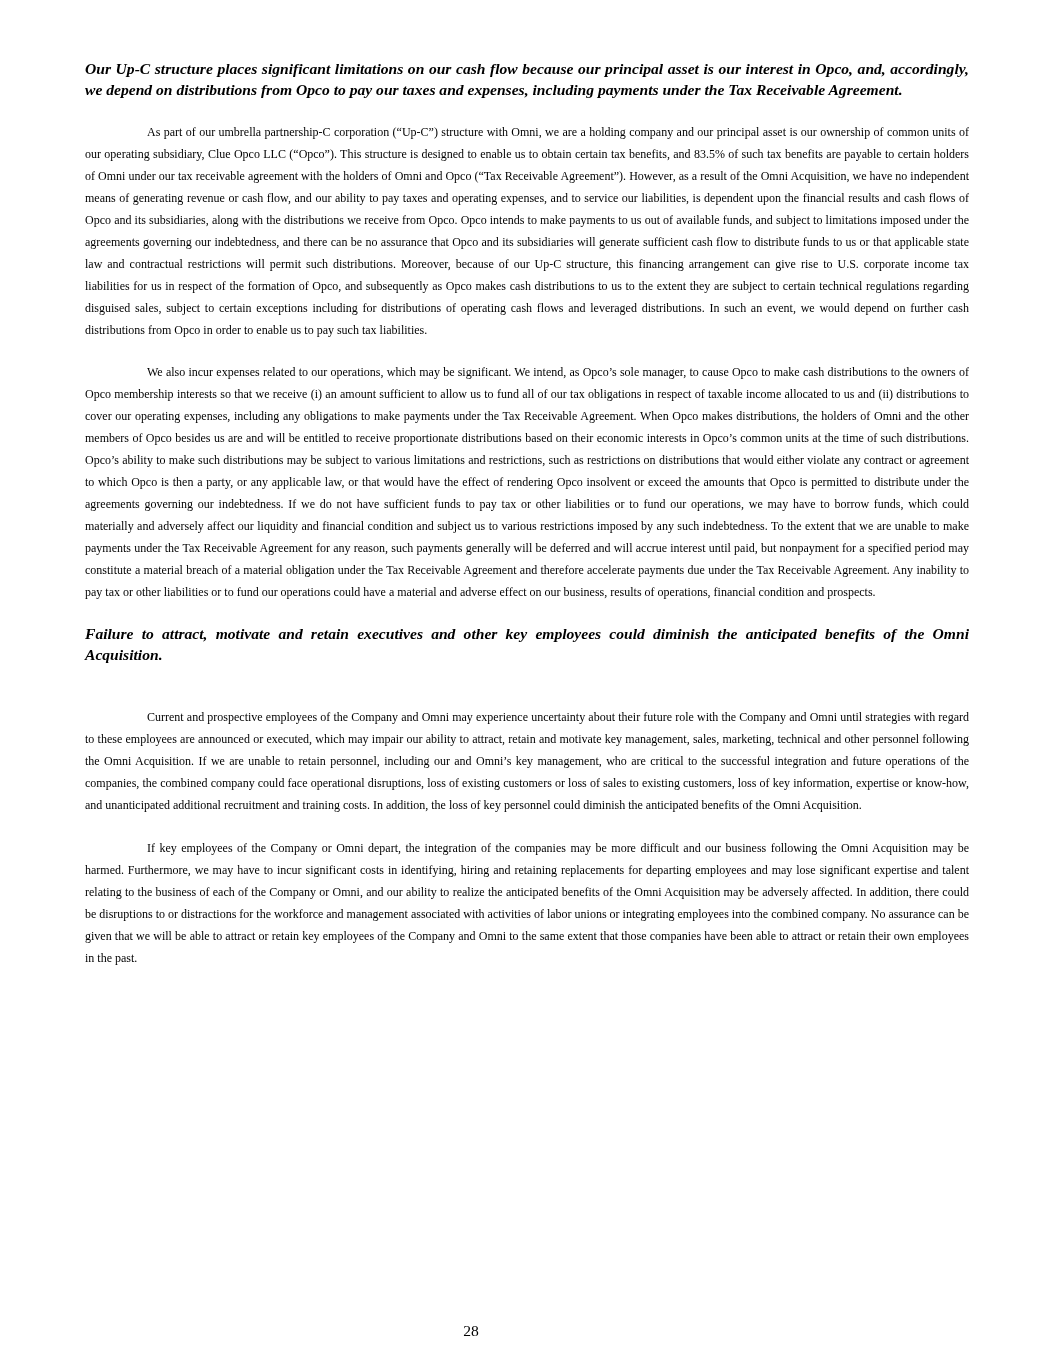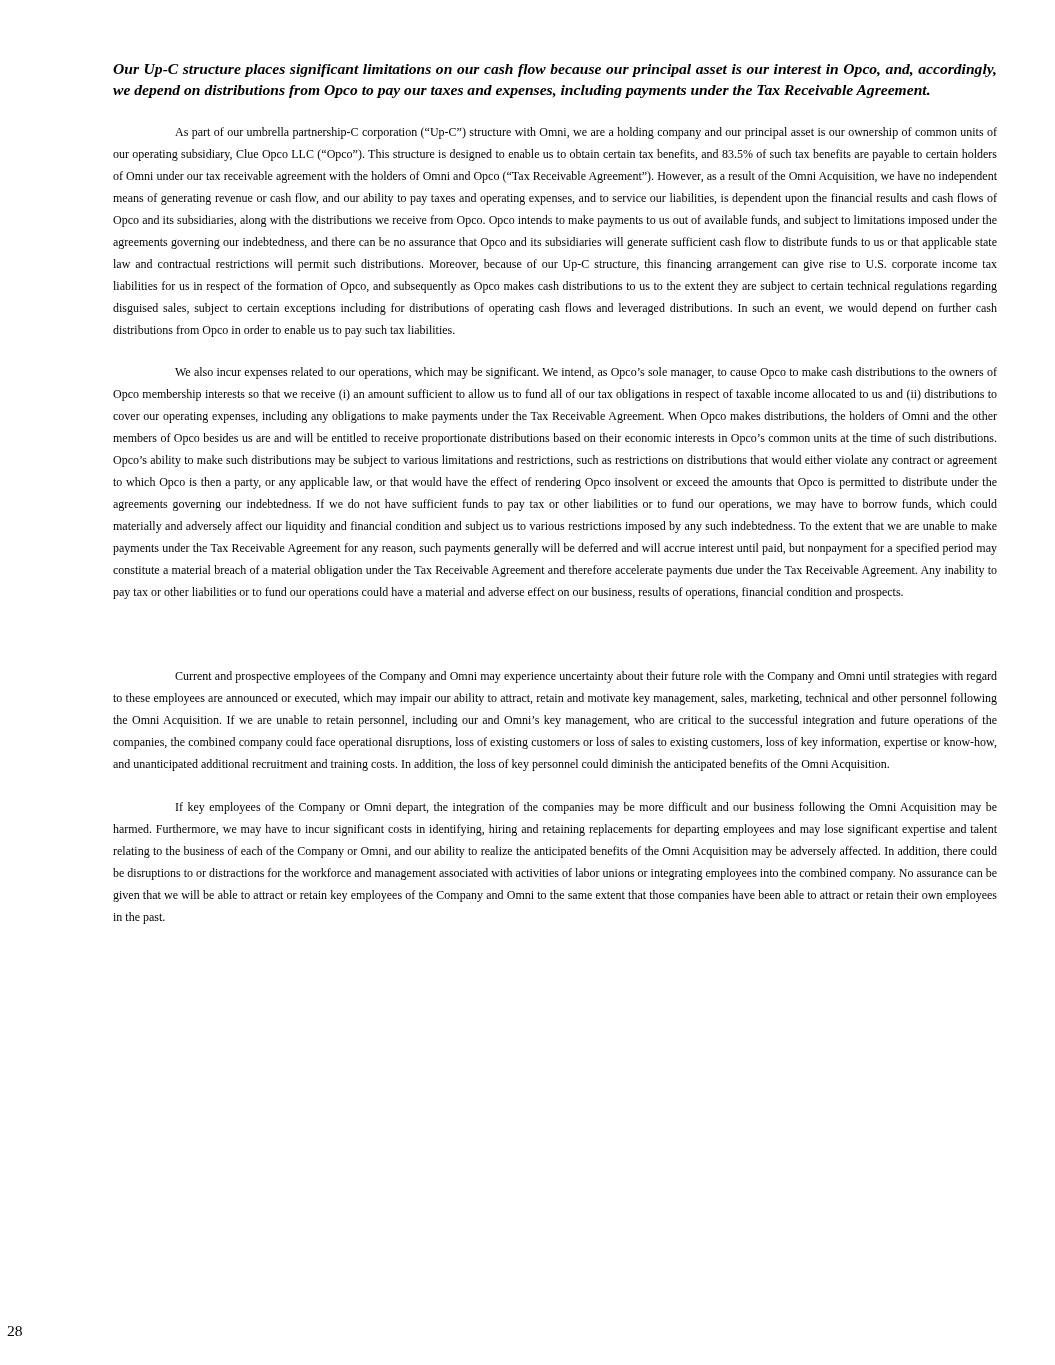--- a/index.html
+++ b/index.html
@@ -13,21 +13,20 @@
       position: relative;
       overflow: hidden;
       color: #000000;
       font-family: "Liberation Serif", "DejaVu Serif", serif;
     }
     .page {
       position: absolute;
       left: 85px;
       top: 59px;
       width: 884px;
-      margin-left: 28px;
     }
     .heading {
       font-family: "Liberation Serif", "DejaVu Serif", serif;
       font-weight: bold;
       font-style: italic;
       font-size: 15.6px;
       line-height: 20.6px;
       text-align: justify;
       margin: 0;
     }
@@ -35,41 +34,42 @@
       font-family: "Liberation Serif", "DejaVu Serif", serif;
       font-size: 12px;
       line-height: 22px;
       text-align: justify;
       text-indent: 62px;
       margin: 0;
     }
     .gap { height: 20.6px; }
     .page-number {
       position: absolute;
-      left: 7px;
+      left: 0;
       width: 942px;
       top: 1321px;
-      text-align: left;
+      text-align: center;
       font-family: "Liberation Serif", "DejaVu Serif", serif;
       font-size: 15.6px;
       line-height: 20px;
     }
   </style>
 </head>
 <body>
 
 <div class="page">
 
   <p class="heading">Our Up-C structure places significant limitations on our cash flow because our principal asset is our interest in Opco, and, accordingly, we depend on distributions from Opco to pay our taxes and expenses, including payments under the Tax Receivable Agreement.</p>
   <div class="gap"></div>
   <p class="para">As part of our umbrella partnership-C corporation (“Up-C”) structure with Omni, we are a holding company and our principal asset is our ownership of common units of our operating subsidiary, Clue Opco LLC (“Opco”). This structure is designed to enable us to obtain certain tax benefits, and 83.5% of such tax benefits are payable to certain holders of Omni under our tax receivable agreement with the holders of Omni and Opco (“Tax Receivable Agreement”). However, as a result of the Omni Acquisition, we have no independent means of generating revenue or cash flow, and our ability to pay taxes and operating expenses, and to service our liabilities, is dependent upon the financial results and cash flows of Opco and its subsidiaries, along with the distributions we receive from Opco. Opco intends to make payments to us out of available funds, and subject to limitations imposed under the agreements governing our indebtedness, and there can be no assurance that Opco and its subsidiaries will generate sufficient cash flow to distribute funds to us or that applicable state law and contractual restrictions will permit such distributions. Moreover, because of our Up-C structure, this financing arrangement can give rise to U.S. corporate income tax liabilities for us in respect of the formation of Opco, and subsequently as Opco makes cash distributions to us to the extent they are subject to certain technical regulations regarding disguised sales, subject to certain exceptions including for distributions of operating cash flows and leveraged distributions. In such an event, we would depend on further cash distributions from Opco in order to enable us to pay such tax liabilities.</p>
   <div class="gap"></div>
   <p class="para">We also incur expenses related to our operations, which may be significant. We intend, as Opco’s sole manager, to cause Opco to make cash distributions to the owners of Opco membership interests so that we receive (i) an amount sufficient to allow us to fund all of our tax obligations in respect of taxable income allocated to us and (ii) distributions to cover our operating expenses, including any obligations to make payments under the Tax Receivable Agreement. When Opco makes distributions, the holders of Omni and the other members of Opco besides us are and will be entitled to receive proportionate distributions based on their economic interests in Opco’s common units at the time of such distributions. Opco’s ability to make such distributions may be subject to various limitations and restrictions, such as restrictions on distributions that would either violate any contract or agreement to which Opco is then a party, or any applicable law, or that would have the effect of rendering Opco insolvent or exceed the amounts that Opco is permitted to distribute under the agreements governing our indebtedness. If we do not have sufficient funds to pay tax or other liabilities or to fund our operations, we may have to borrow funds, which could materially and adversely affect our liquidity and financial condition and subject us to various restrictions imposed by any such indebtedness. To the extent that we are unable to make payments under the Tax Receivable Agreement for any reason, such payments generally will be deferred and will accrue interest until paid, but nonpayment for a specified period may constitute a material breach of a material obligation under the Tax Receivable Agreement and therefore accelerate payments due under the Tax Receivable Agreement. Any inability to pay tax or other liabilities or to fund our operations could have a material and adverse effect on our business, results of operations, financial condition and prospects.</p>
   <div class="gap"></div>
 
+  <p class="heading">Failure to attract, motivate and retain executives and other key employees could diminish the anticipated benefits of the Omni Acquisition.</p>
   <div class="gap"></div>
   <div class="gap"></div>
   <p class="para">Current and prospective employees of the Company and Omni may experience uncertainty about their future role with the Company and Omni until strategies with regard to these employees are announced or executed, which may impair our ability to attract, retain and motivate key management, sales, marketing, technical and other personnel following the Omni Acquisition. If we are unable to retain personnel, including our and Omni’s key management, who are critical to the successful integration and future operations of the companies, the combined company could face operational disruptions, loss of existing customers or loss of sales to existing customers, loss of key information, expertise or know-how, and unanticipated additional recruitment and training costs. In addition, the loss of key personnel could diminish the anticipated benefits of the Omni Acquisition.</p>
   <div class="gap"></div>
   <p class="para">If key employees of the Company or Omni depart, the integration of the companies may be more difficult and our business following the Omni Acquisition may be harmed. Furthermore, we may have to incur significant costs in identifying, hiring and retaining replacements for departing employees and may lose significant expertise and talent relating to the business of each of the Company or Omni, and our ability to realize the anticipated benefits of the Omni Acquisition may be adversely affected. In addition, there could be disruptions to or distractions for the workforce and management associated with activities of labor unions or integrating employees into the combined company. No assurance can be given that we will be able to attract or retain key employees of the Company and Omni to the same extent that those companies have been able to attract or retain their own employees in the past.</p>
 
 </div>
 
 <div class="page-number">28</div>
 

